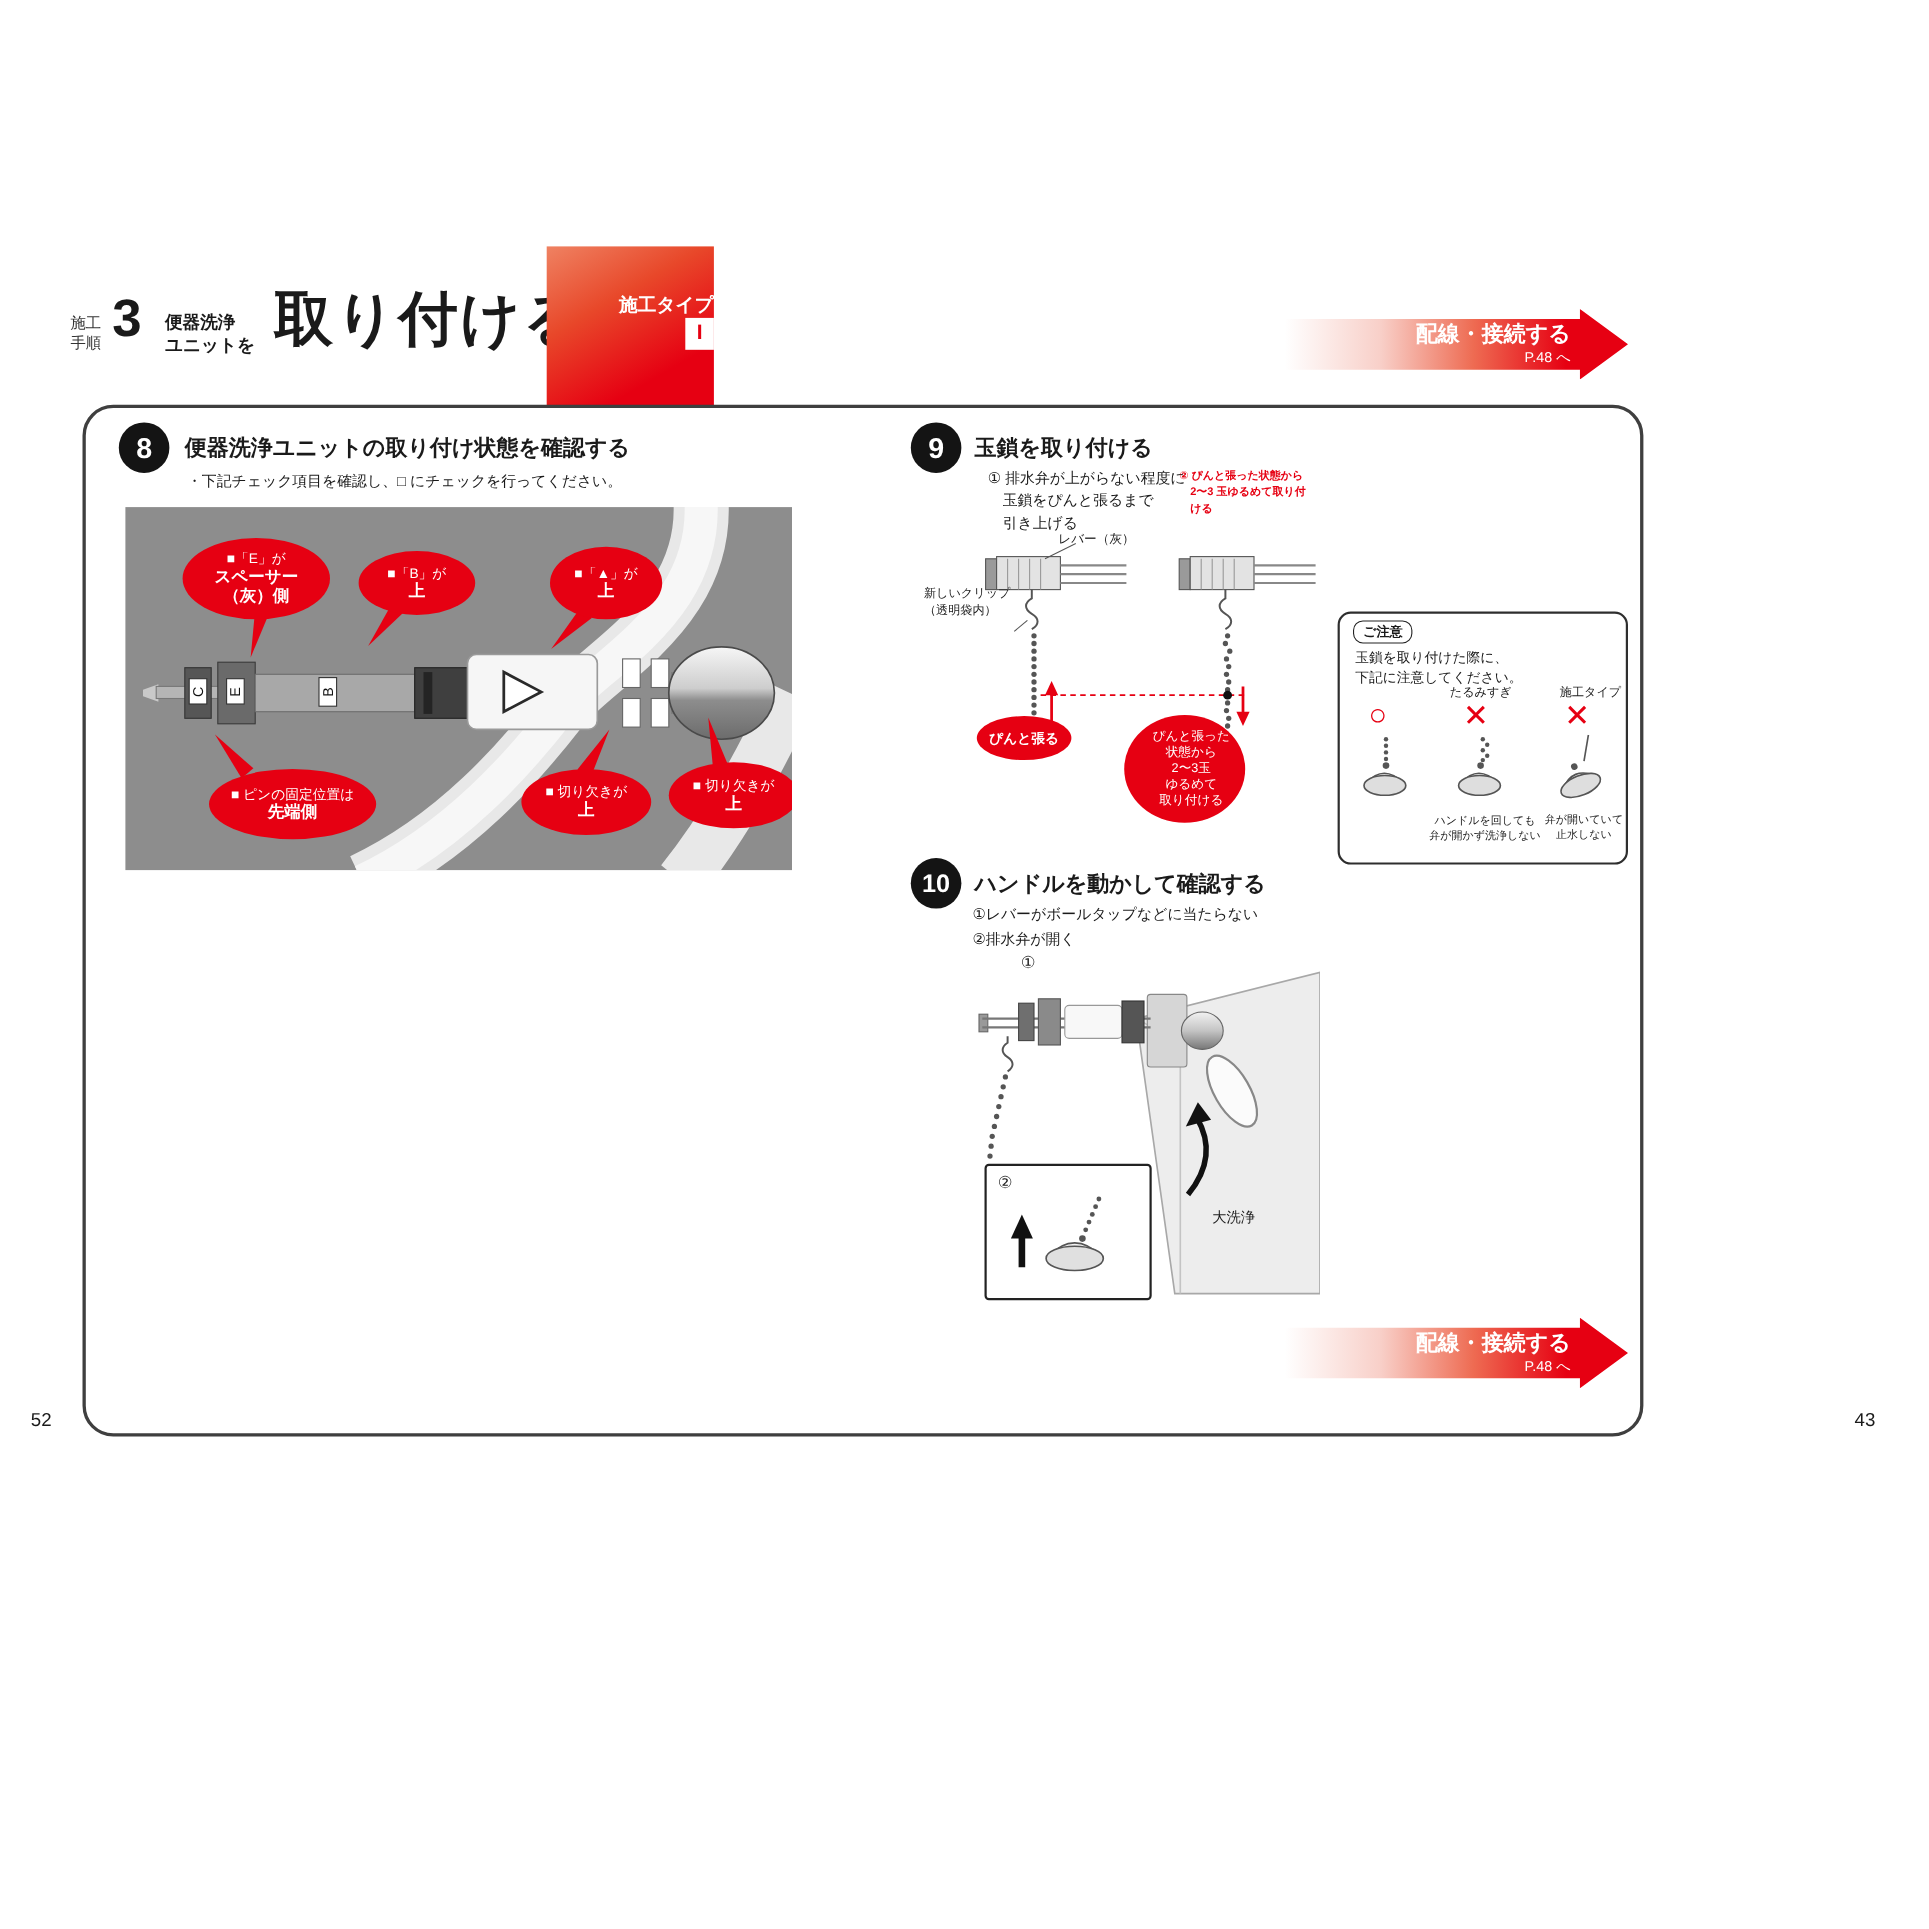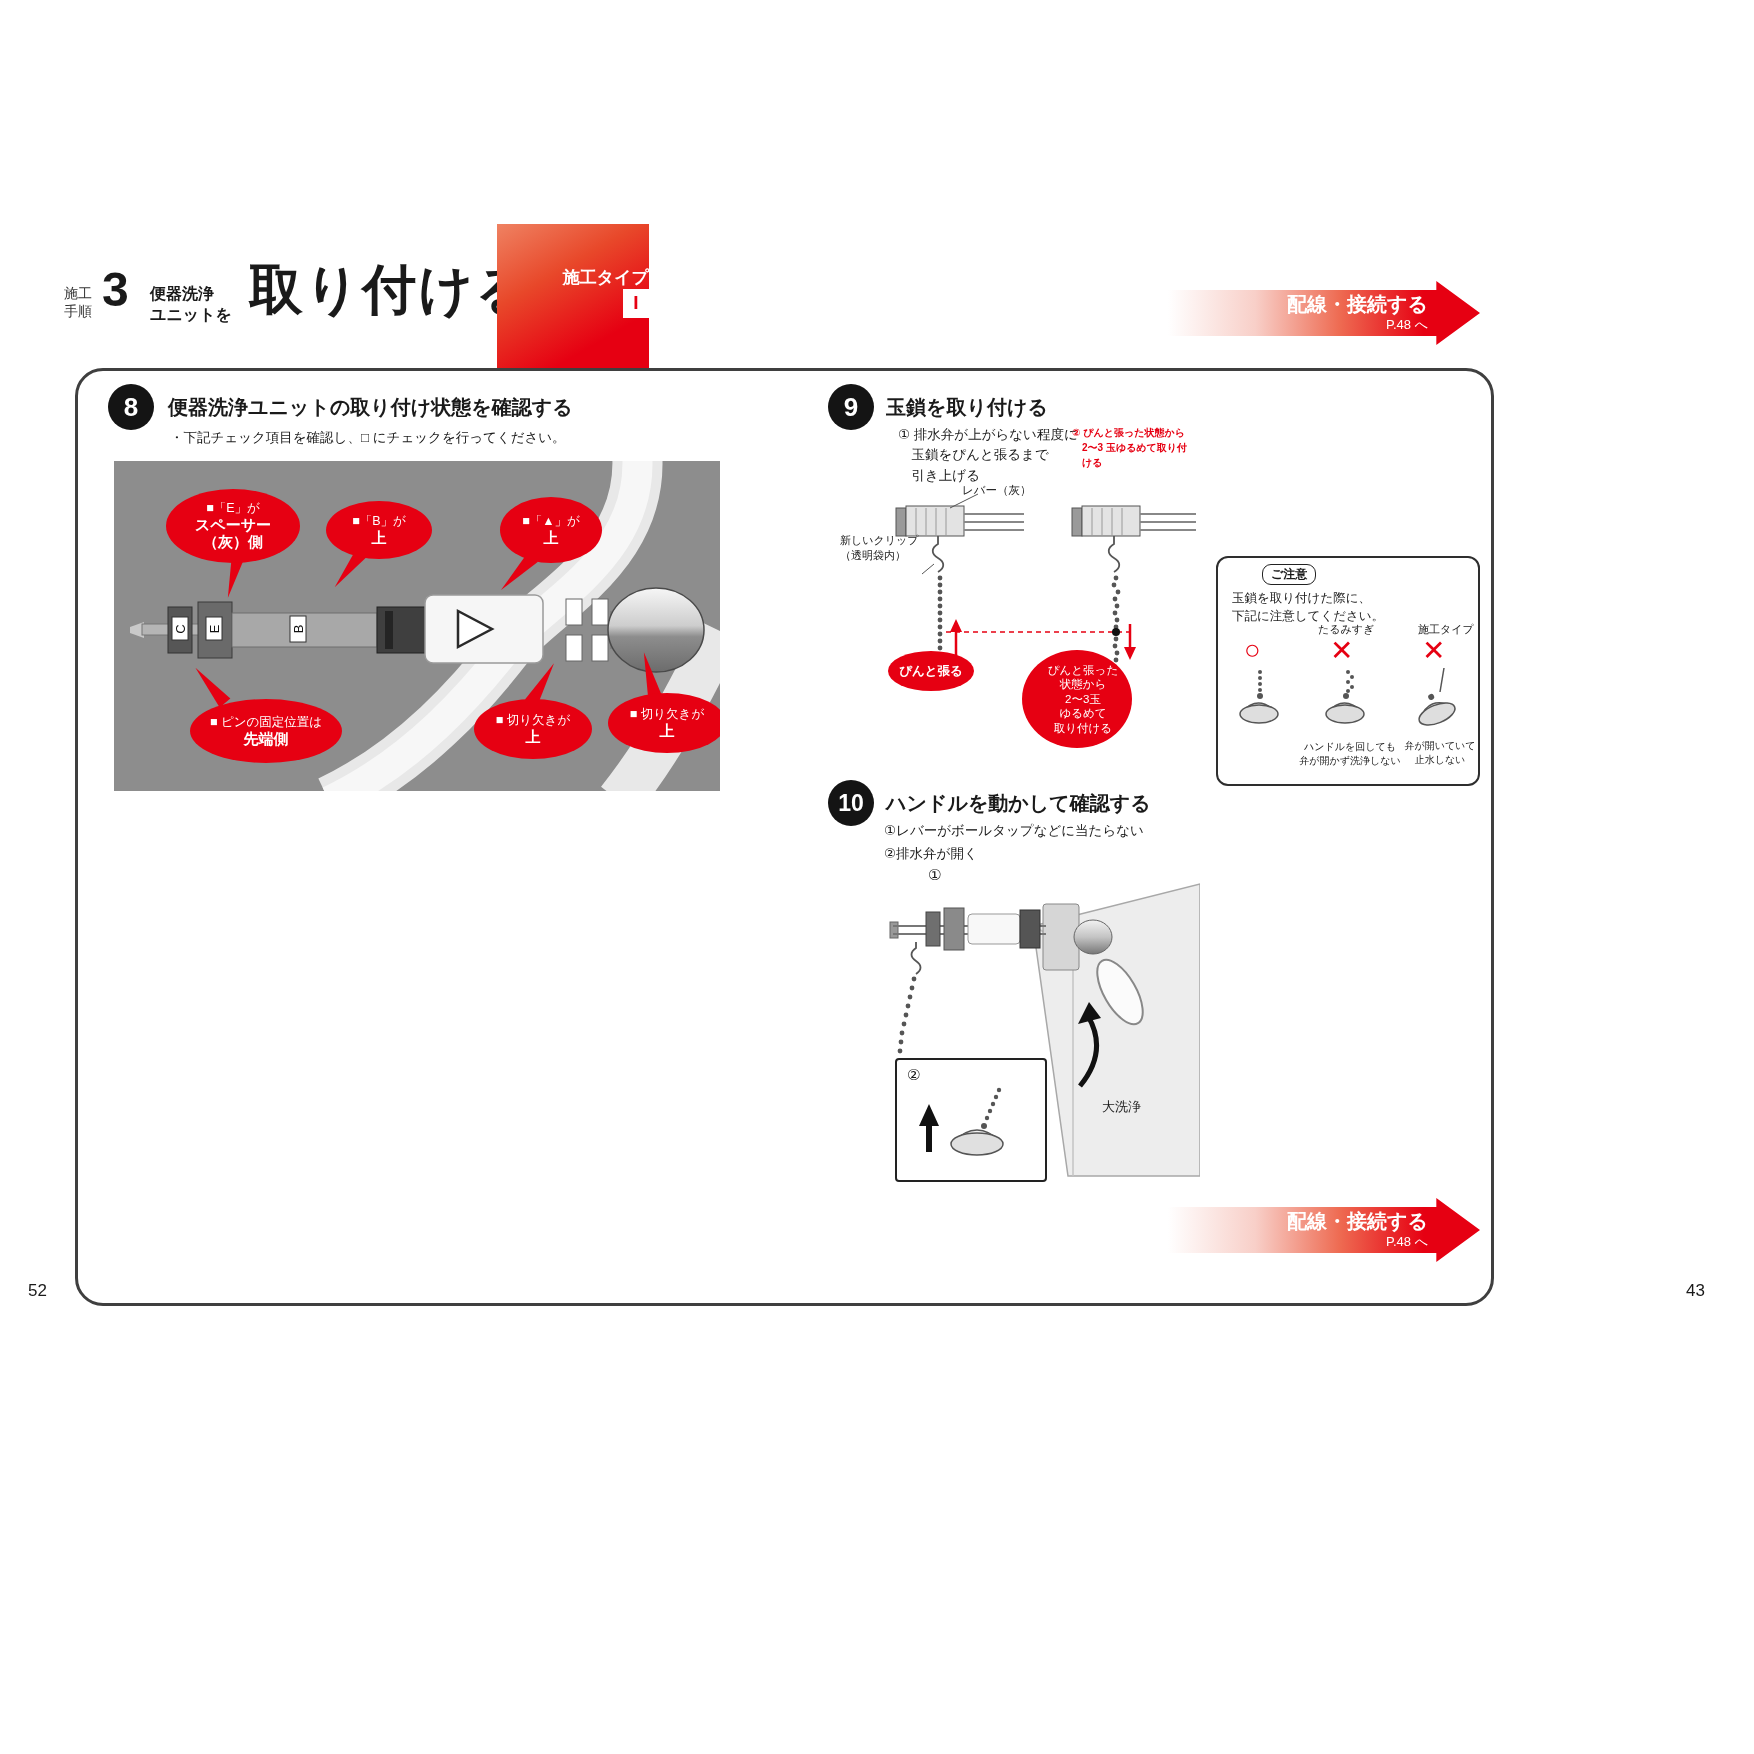--- a/index.html
+++ b/index.html
@@ -55,21 +55,21 @@
     border:3px solid #3f3f3f; border-radius:28px; background:#fff;
   }
   .gray-box { position:absolute; left:114px; top:461px; width:606px; height:330px; background:#8d8d8d; overflow:hidden; }
 
   .caution-box {
     position:absolute; left:1216px; top:556px; width:260px; height:226px;
     border:2.5px solid #2e2e2e; border-radius:12px; background:#fff;
   }
   .caution-pill {
     position:absolute; left:12px; top:6px; font-size:12px; font-weight:bold;
-    border:1.8px solid #222; border-radius:9px; padding:1px 8px;margin-left:32px;
+    border:1.8px solid #222; border-radius:9px; padding:1px 8px;
   }
   .mark { position:absolute; color:#e60012; font-weight:bold; font-size:28px; }
 
   .inset-box {
     position:absolute; left:895px; top:1058px; width:148px; height:120px;
     border:2px solid #222; border-radius:4px; background:#fff; z-index:4;
   }
 
   .step-title { position:absolute; font-size:20px; font-weight:bold; }
   .small-label { position:absolute; font-size:11px; color:#222; }

